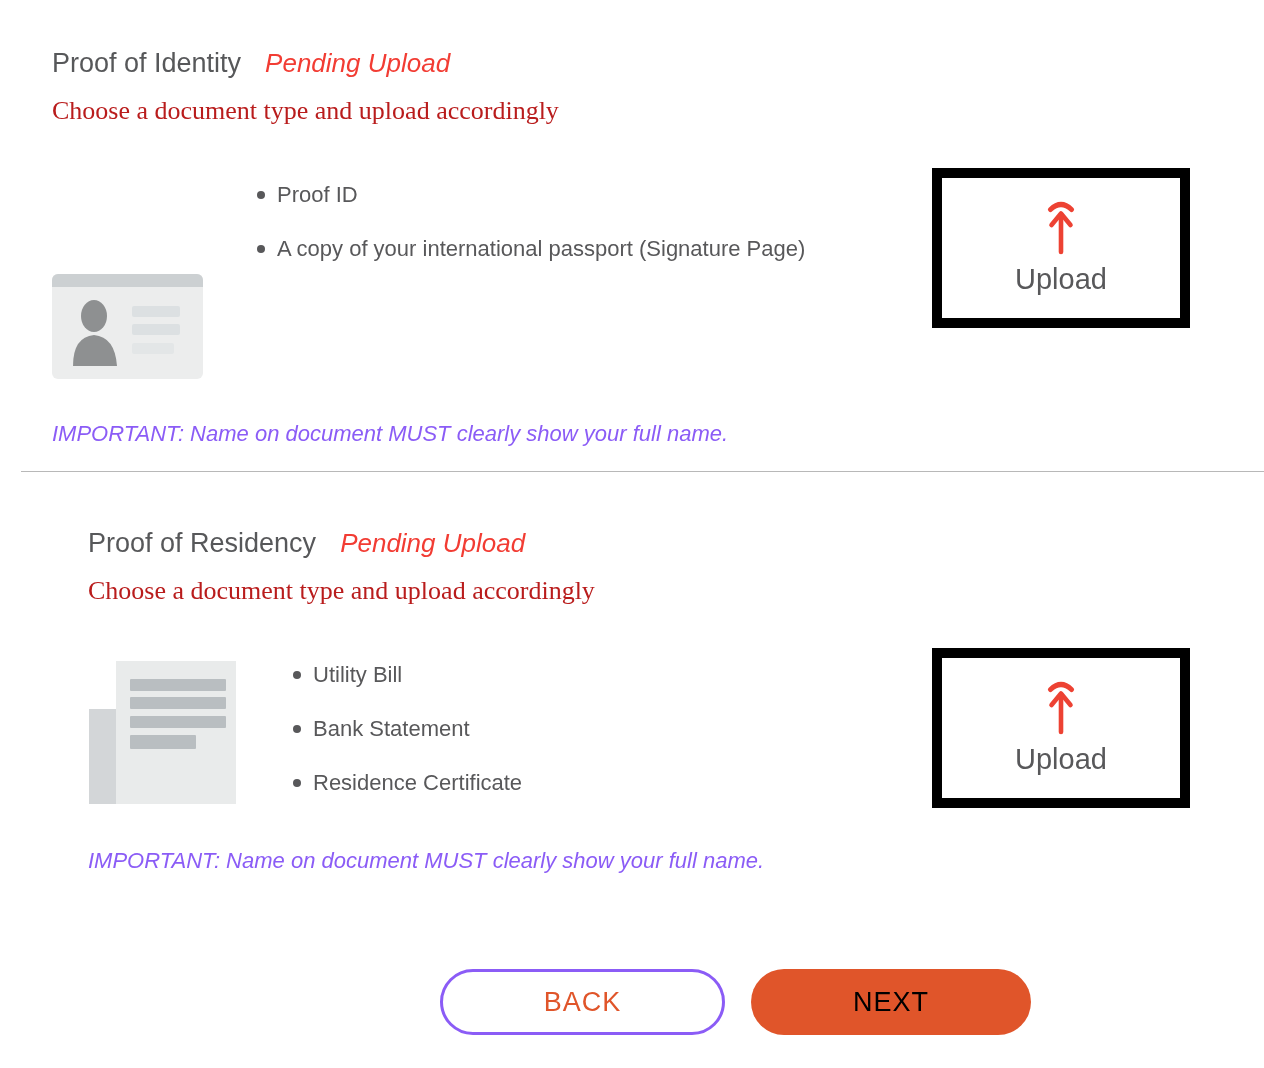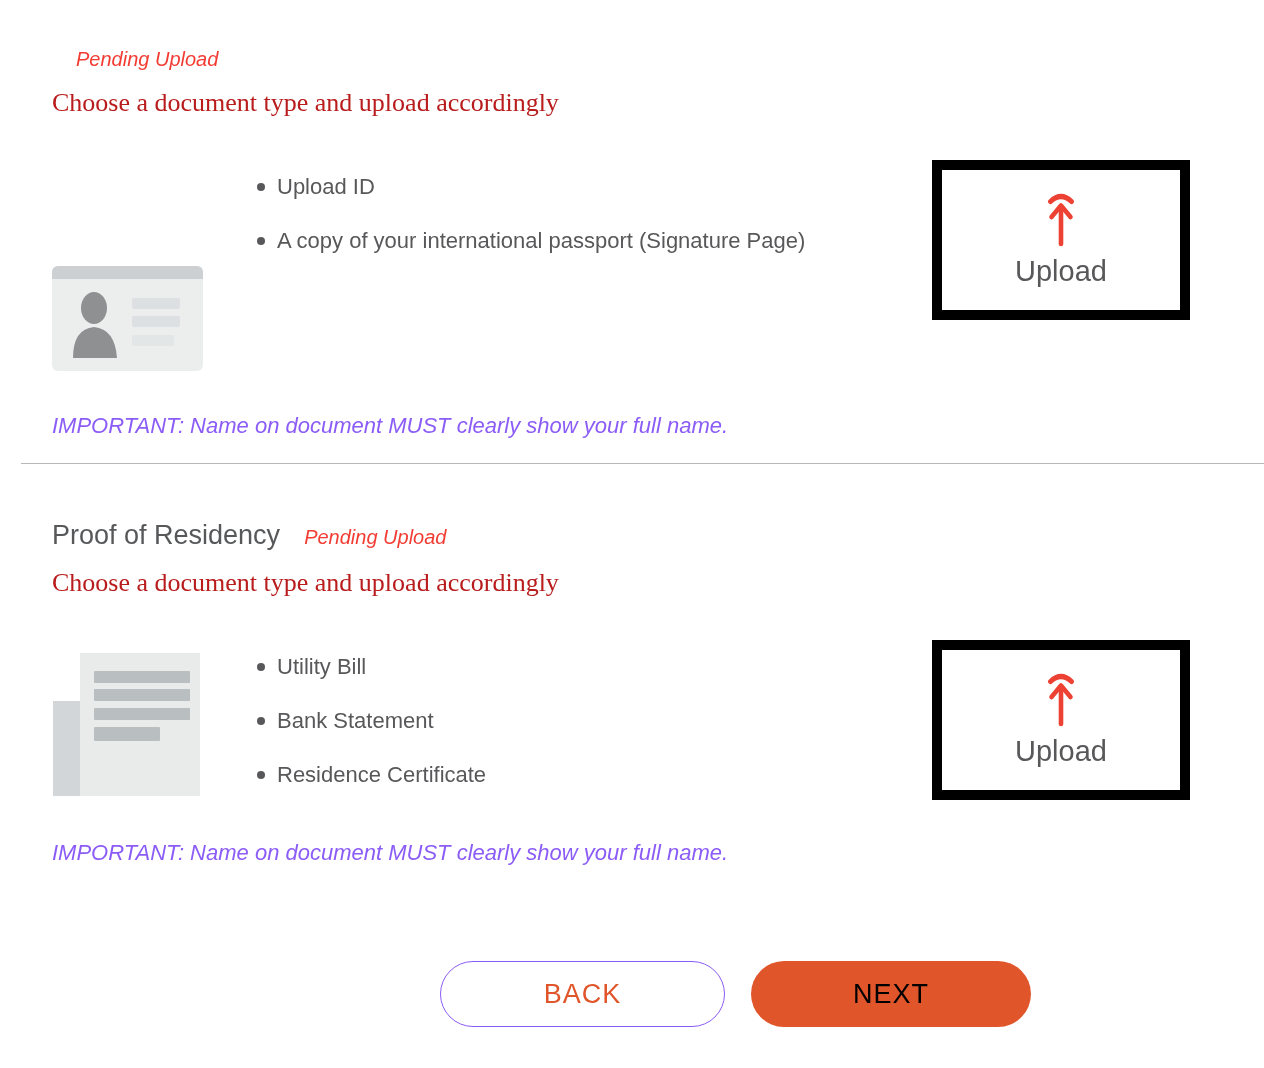--- a/index.html
+++ b/index.html
@@ -6,21 +6,21 @@
   body {
     width:1264px; min-height:1068px;
     font-family:"Liberation Sans", sans-serif;
     color:#58585a;
     overflow:hidden;
   }
   .container { padding:48px 0 52px 52px; }
 
   .section-header { display:flex; align-items:baseline; }
   .section-title { font-size:27px; font-weight:400; color:#57585a; }
-  .section-status { font-size:20px; font-style:italic; color:#f23c33; margin-left:24px; }
+  .section-status { font-size:26px; font-style:italic; color:#f23c33; margin-left:24px; }
   .section-subtitle { font-size:26px; margin-top:17px; color:#b91c1c;font-family:Liberation Serif, serif; }
 
   .section-row { display:flex; align-items:flex-start; margin-top:42px; }
 
   .icon-wrap { flex:0 0 151px; }
   .icon-wrap.identity { margin-top:106px; }
   .icon-wrap.residency { margin-top:8px; }
 
   .doc-list { list-style:none; margin:0 0 0 52px; padding:0; width:560px; font-size:22px; color:#58585a; }
   .doc-list li { position:relative; padding-left:22px; line-height:54px; }
@@ -36,58 +36,59 @@
     display:flex; flex-direction:column; align-items:center; justify-content:center;
     cursor:pointer; padding:0;
     font-family:"Liberation Sans", sans-serif;
   }
   .upload-label { font-size:29px; color:#58585a; margin-top:4px; }
 
   .important-note { margin-top:38px; font-size:22px; color:#8b5cf6;font-style:italic; }
 
   .divider { border:none; border-top:1px solid #b8b8b8; margin:24px 0 0 -31px; }
 
-  .section.residency { padding-top:56px; }
+  .section.residency { padding-top:56px;margin-left:36px; }
 
   .actions { display:flex; gap:26px; margin:95px 0 0 388px; }
   .btn {
     height:66px; border-radius:33px; font-size:27px; letter-spacing:1px;
     font-family:"Liberation Sans", sans-serif; cursor:pointer;
     display:flex; align-items:center; justify-content:center;
   }
-  .btn-back { width:285px; background:#ffffff; border:1px solid #8b5cf6; color:#e0552a;text-align:right; }
+  .btn-back { width:285px; background:#ffffff; border:3px solid #8b5cf6; color:#e0552a;text-align:right; }
   .btn-next { width:280px; background:#e0552a; border:none; color:#000000; }
 </style>
 </head>
 <body>
 
 <div class="container">
 
   <div class="section identity">
     <div class="section-header">
+      <span class="section-title">Proof of Identity</span>
       <span class="section-status">Pending Upload</span>
     </div>
     <div class="section-subtitle">Choose a document type and upload accordingly</div>
 
     <div class="section-row">
       <div class="icon-wrap identity">
         <svg width="151" height="105" viewBox="0 0 151 105" aria-hidden="true">
           <rect x="0" y="0" width="151" height="105" rx="6" fill="#eceded"></rect>
           <rect x="0" y="0" width="151" height="13" rx="6" fill="#ccd0d2"></rect>
           <rect x="0" y="7" width="151" height="6" fill="#ccd0d2"></rect>
           <ellipse cx="42" cy="42" rx="13" ry="16" fill="#8e9091"></ellipse>
           <path d="M21 92 Q21 63 42 61 Q63 63 65 92 Z" fill="#8e9091"></path>
           <rect x="80" y="32" width="48" height="11" rx="2" fill="#dce0e2"></rect>
           <rect x="80" y="50" width="48" height="11" rx="2" fill="#dce0e2"></rect>
           <rect x="80" y="69" width="42" height="11" rx="2" fill="#e3e6e7"></rect>
         </svg>
       </div>
 
       <ul class="doc-list">
-        <li>Upload ID</li>
+        <li>Proof ID</li>
         <li>A copy of your international passport (Signature Page)</li>
       </ul>
 
       <button class="upload-btn">
         <span>
           <svg width="28" height="56" viewBox="0 0 28 56" aria-hidden="true">
             <path d="M3.5 9.5 Q14 -0.5 24.5 9.5" fill="none" stroke="#ed4233" stroke-width="5" stroke-linecap="round"></path>
             <path d="M4.5 25 L14 13.5 L23.5 25" fill="none" stroke="#ed4233" stroke-width="4.6" stroke-linecap="round" stroke-linejoin="round"></path>
             <line x1="14" y1="15" x2="14" y2="52" stroke="#ed4233" stroke-width="4.6" stroke-linecap="round"></line>
           </svg>

